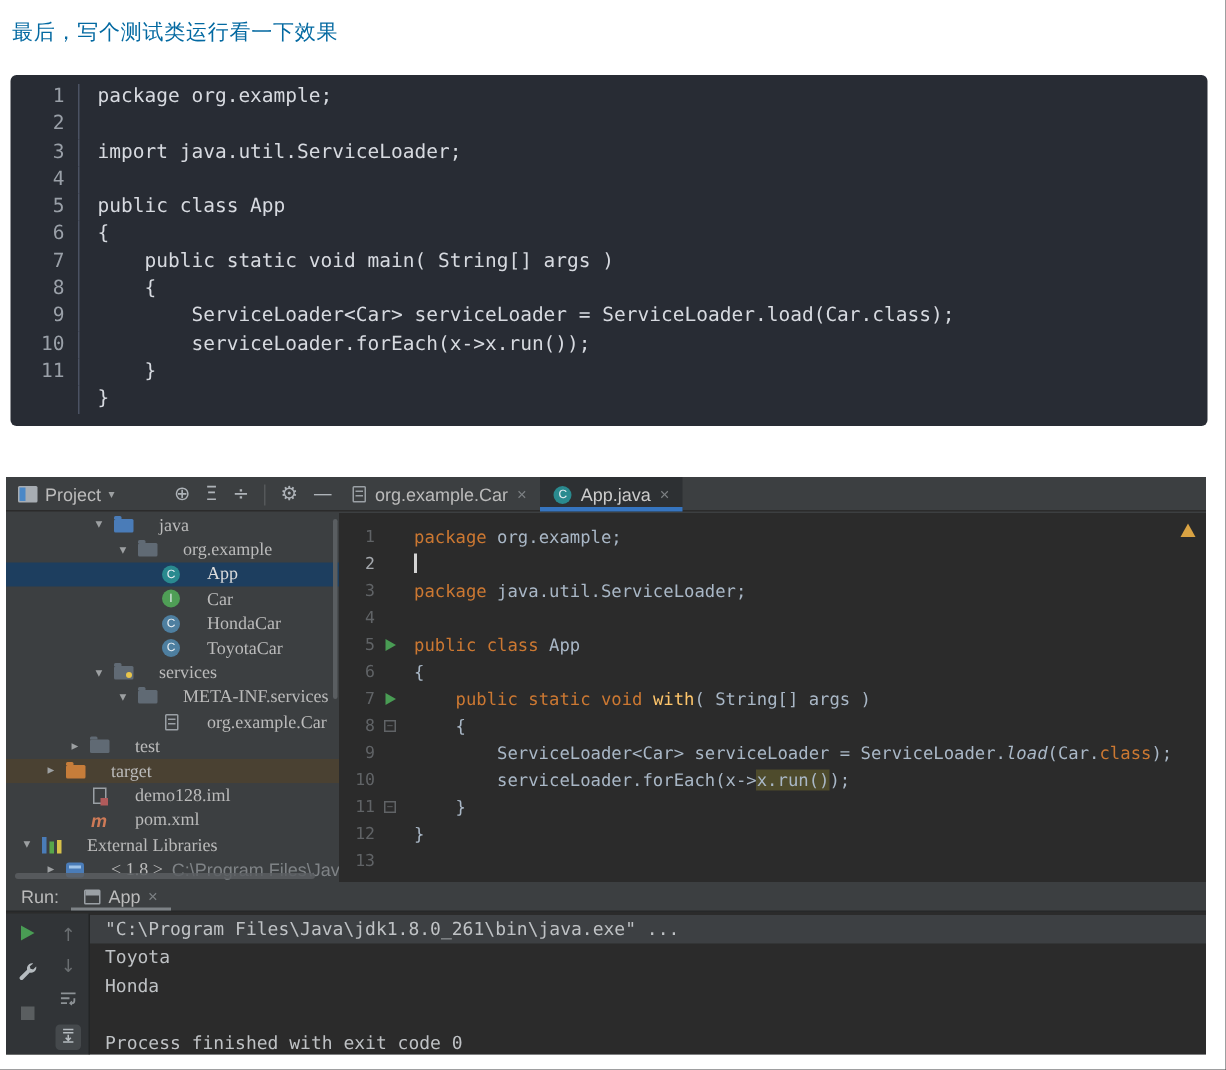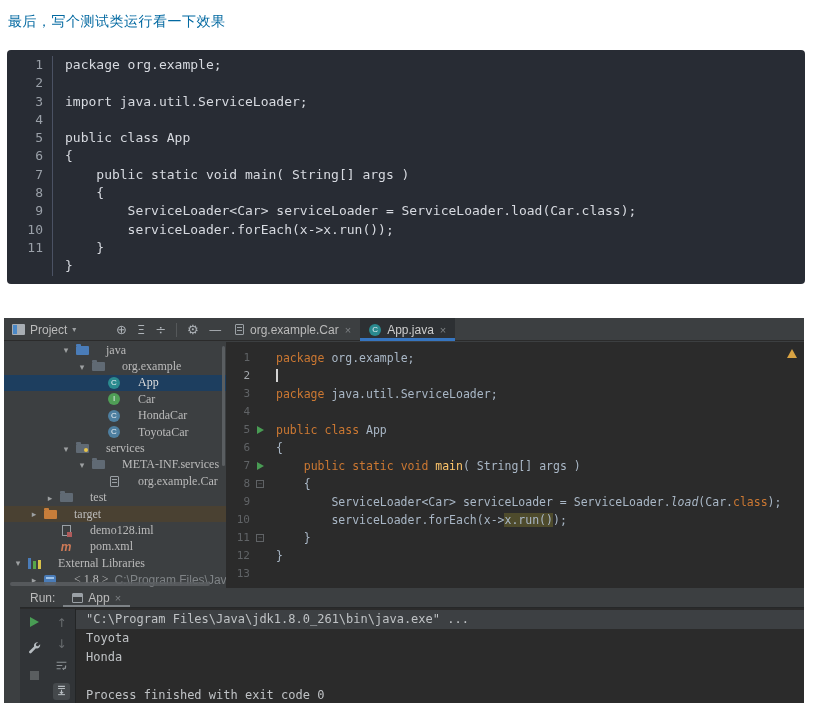--- a/index.html
+++ b/index.html
@@ -104,21 +104,21 @@
   .ed-code { white-space:pre; color:#a9b7c6; padding-left:8px; }
   .kw { color:#cc7832; }
   .fn { color:#ffc66b; }
   .it { font-style:italic; color:#a9b7c6; }
   .hl { background:#4e4b2c; }
   .cursor { display:inline-block; width:2px; height:13px; background:#d4d4d4; vertical-align:-2px; }
   .warn-tri { position:absolute; top:7px; right:7px; width:0; height:0;
     border-left:5px solid transparent; border-right:5px solid transparent; border-bottom:9px solid #d9a343; }
 
   
-  .run-panel { position:absolute; left:0; right:0; bottom:0; height:115px; background:#2b2b2b;margin-left:16px; }
+  .run-panel { position:absolute; left:0; right:0; bottom:0; height:115px; background:#2b2b2b; }
   .run-header { height:20px; background:#3c3f41; border-bottom:1px solid #262829; display:flex; align-items:center; }
   .run-label { padding:0 8px 0 10px; color:#bbb; }
   .run-tab { display:flex; align-items:center; gap:5px; padding:0 9px; height:100%; box-shadow:inset 0 -2px 0 #7d8286; cursor:pointer; }
   .console-ic { width:11px; height:10px; border:1px solid #9aa0a5; border-radius:1px; position:relative; display:inline-block; }
   .console-ic::before { content:""; position:absolute; left:0; right:0; top:0; height:3px; background:#9aa0a5; }
   .run-body { position:absolute; top:21px; left:0; right:0; bottom:0; display:flex; }
   .strip { width:28px; background:#313437; display:flex; flex-direction:column; align-items:center; padding-top:8px; gap:14px; flex:none; }
   .strip2 { gap:9px; border-right:1px solid #232526; }
   .play-tri { width:0; height:0; border-top:5px solid transparent; border-bottom:5px solid transparent; border-left:9px solid #499c54; cursor:pointer; }
   .stop-sq { width:9px; height:9px; background:#5a5e60; cursor:pointer; }
@@ -361,21 +361,21 @@
         <div class="ed-line">
           <span class="ed-num">6</span>
           <span class="ed-mark"></span>
           <span class="ed-code"><span>{</span></span>
         </div>
         <div class="ed-line">
           <span class="ed-num">7</span>
           <span class="ed-mark">
             <span class="run-tri"></span>
           </span>
-          <span class="ed-code"><span>    </span><span class="kw">public static void </span><span class="fn">main</span><span>( String[] args )</span></span>
+          <span class="ed-code"><span>    </span><span class="kw">public static void </span><span class="fn">with</span><span>( String[] args )</span></span>
         </div>
         <div class="ed-line">
           <span class="ed-num">8</span>
           <span class="ed-mark">
             <span class="fold-box">−</span>
           </span>
           <span class="ed-code"><span>    {</span></span>
         </div>
         <div class="ed-line">
           <span class="ed-num">9</span>

